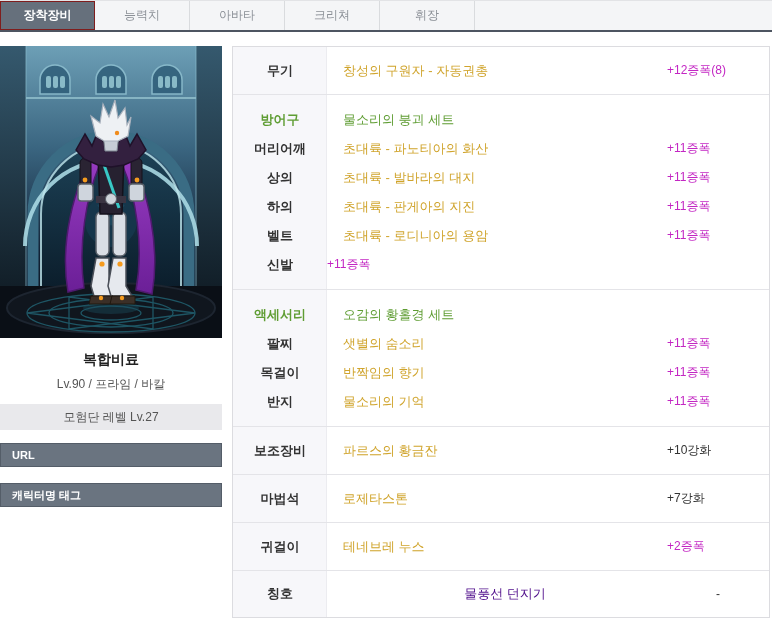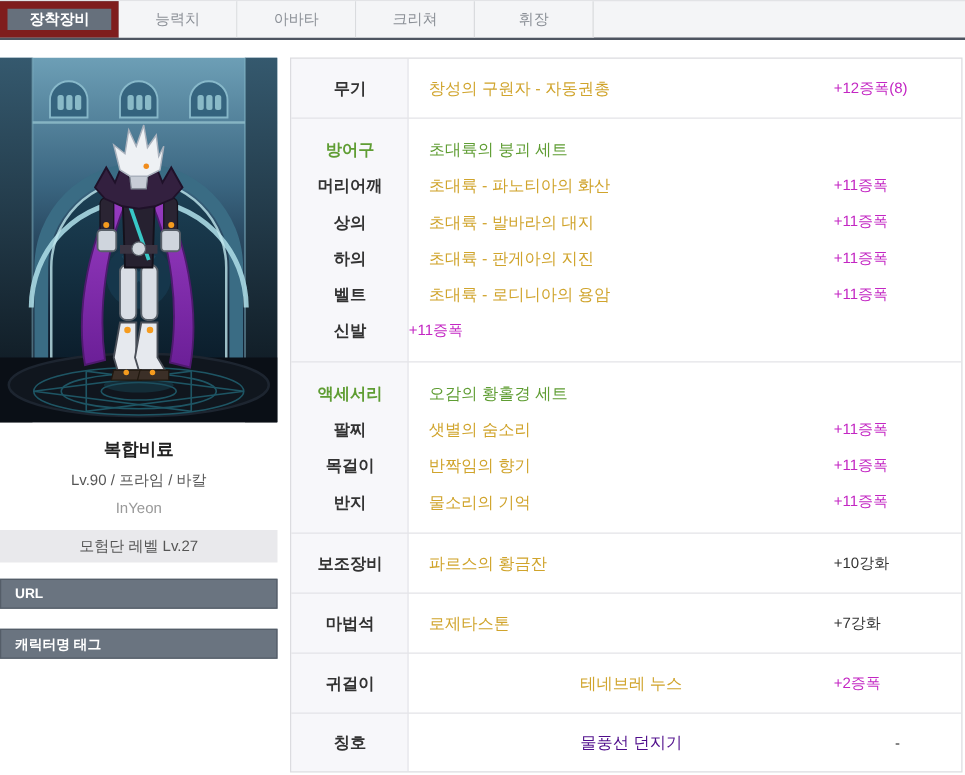--- a/index.html
+++ b/index.html
@@ -4,21 +4,21 @@
 <style>
   html,body{margin:0;padding:0;background:#fff;}
   body{width:772px;height:620px;font-family:"Liberation Sans","DejaVu Sans",sans-serif;-webkit-font-smoothing:antialiased;}
   .page{position:relative;width:772px;height:620px;overflow:hidden;background:#fff;}
 
   
   .tabbar{display:flex;height:29px;background:#f4f5f7;border-bottom:2px solid #4e5561;border-top:1px solid #e2e3e6;box-sizing:content-box;}
   .tab{width:95px;box-sizing:border-box;display:flex;align-items:center;justify-content:center;
        font-size:12px;color:#8b9097;background:#f4f5f7;border-right:1px solid #d9dbde;cursor:pointer;}
   .tab:first-child{border-left:1px solid #d9dbde;}
-  .tab.active{background:#66707c;color:#ffffff;font-weight:bold;border:6px solid #7f1d1d;}
+  .tab.active{background:#66707c;color:#ffffff;font-weight:bold;border:1px solid #7f1d1d;}
 
   
   .left-panel{position:absolute;top:46px;left:0;width:222px;}
   .portrait{display:block;width:222px;height:292px;}
   .char-name{margin-top:13px;text-align:center;font-size:14px;font-weight:bold;color:#222;}
   .char-detail{margin-top:7px;text-align:center;font-size:12px;color:#555;}
   .char-account{margin-top:6px;text-align:center;font-size:12px;color:#999;}
   .adv-bar{margin-top:11px;height:26px;background:#e9e9ec;display:flex;align-items:center;justify-content:center;
            font-size:12px;color:#555;}
   .btn-row{margin-top:13px;display:flex;justify-content:center;gap:16px;flex-direction:column;}
@@ -152,42 +152,41 @@
         <polygon points="76,104 85,88 92,100 98,85 104,97 111,82 118,97 124,85 130,100 137,88 146,104 138,113 124,119 111,121 98,119 84,113" fill="#33203f" stroke="#1f1129" stroke-width="1.5"></polygon>
 
         <path d="M103,88 L119,88 L117,105 L105,105 Z" fill="#c7cdd6" stroke="#7d8590" stroke-width="1"></path>
         <polygon points="96,90 91,70 100,77 103,58 109,71 115,54 118,72 125,62 127,79 131,71 128,90 118,95 104,95" fill="#eef1f4" stroke="#aab2bd" stroke-width="1.2"></polygon>
         <circle cx="117" cy="87" r="2.2" fill="#f08c1c"></circle>
       </g>
     </svg>
 
     <div class="char-name">복합비료</div>
     <div class="char-detail">Lv.90 / 프라임 / 바칼</div>
-    <div class="char-account">InYeon</div>
     <div class="adv-bar">
       <span>모험단 레벨 Lv.27</span>
     </div>
     <div class="btn-row">
       <div class="btn">URL</div>
       <div class="btn">캐릭터명 태그</div>
     </div>
   </div>
 
   <div class="equip-table">
       <div class="eq-section single">
         <div class="eq-row">
           <div class="eq-slot">무기</div>
           <div class="eq-item" style="color: rgb(208, 164, 44);">창성의 구원자 - 자동권총</div>
           <div class="eq-enh" style="color: rgb(195, 38, 195);">+12증폭(8)</div>
         </div>
       </div>
       <div class="eq-section multi">
         <div class="eq-row">
           <div class="eq-slot" style="color: rgb(95, 157, 51);">방어구</div>
-          <div class="eq-item" style="color: rgb(95, 157, 51);">초대륙의 붕괴 세트</div>
+          <div class="eq-item" style="color: rgb(95, 157, 51);">물소리의 붕괴 세트</div>
           <div class="eq-enh"></div>
         </div>
         <div class="eq-row">
           <div class="eq-slot">머리어깨</div>
           <div class="eq-item" style="color: rgb(208, 164, 44);">초대륙 - 파노티아의 화산</div>
           <div class="eq-enh" style="color: rgb(195, 38, 195);">+11증폭</div>
         </div>
         <div class="eq-row">
           <div class="eq-slot">상의</div>
           <div class="eq-item" style="color: rgb(208, 164, 44);">초대륙 - 발바라의 대지</div>
@@ -240,21 +239,21 @@
       <div class="eq-section single">
         <div class="eq-row">
           <div class="eq-slot">마법석</div>
           <div class="eq-item" style="color: rgb(208, 164, 44);">로제타스톤</div>
           <div class="eq-enh" style="color: rgb(51, 51, 51); margin-left: 36px;">+7강화</div>
         </div>
       </div>
       <div class="eq-section single">
         <div class="eq-row">
           <div class="eq-slot">귀걸이</div>
-          <div class="eq-item" style="color: rgb(208, 164, 44); text-align: center;">테네브레 누스</div>
+          <div class="eq-item" style="color: rgb(208, 164, 44);">테네브레 누스</div>
           <div class="eq-enh" style="color: rgb(195, 38, 195);">+2증폭</div>
         </div>
       </div>
       <div class="eq-section single">
         <div class="eq-row">
           <div class="eq-slot">칭호</div>
           <div class="eq-item" style="color: rgb(79, 13, 139);">물풍선 던지기</div>
           <div class="eq-enh" style="color: rgb(51, 51, 51);">-</div>
         </div>
       </div>

